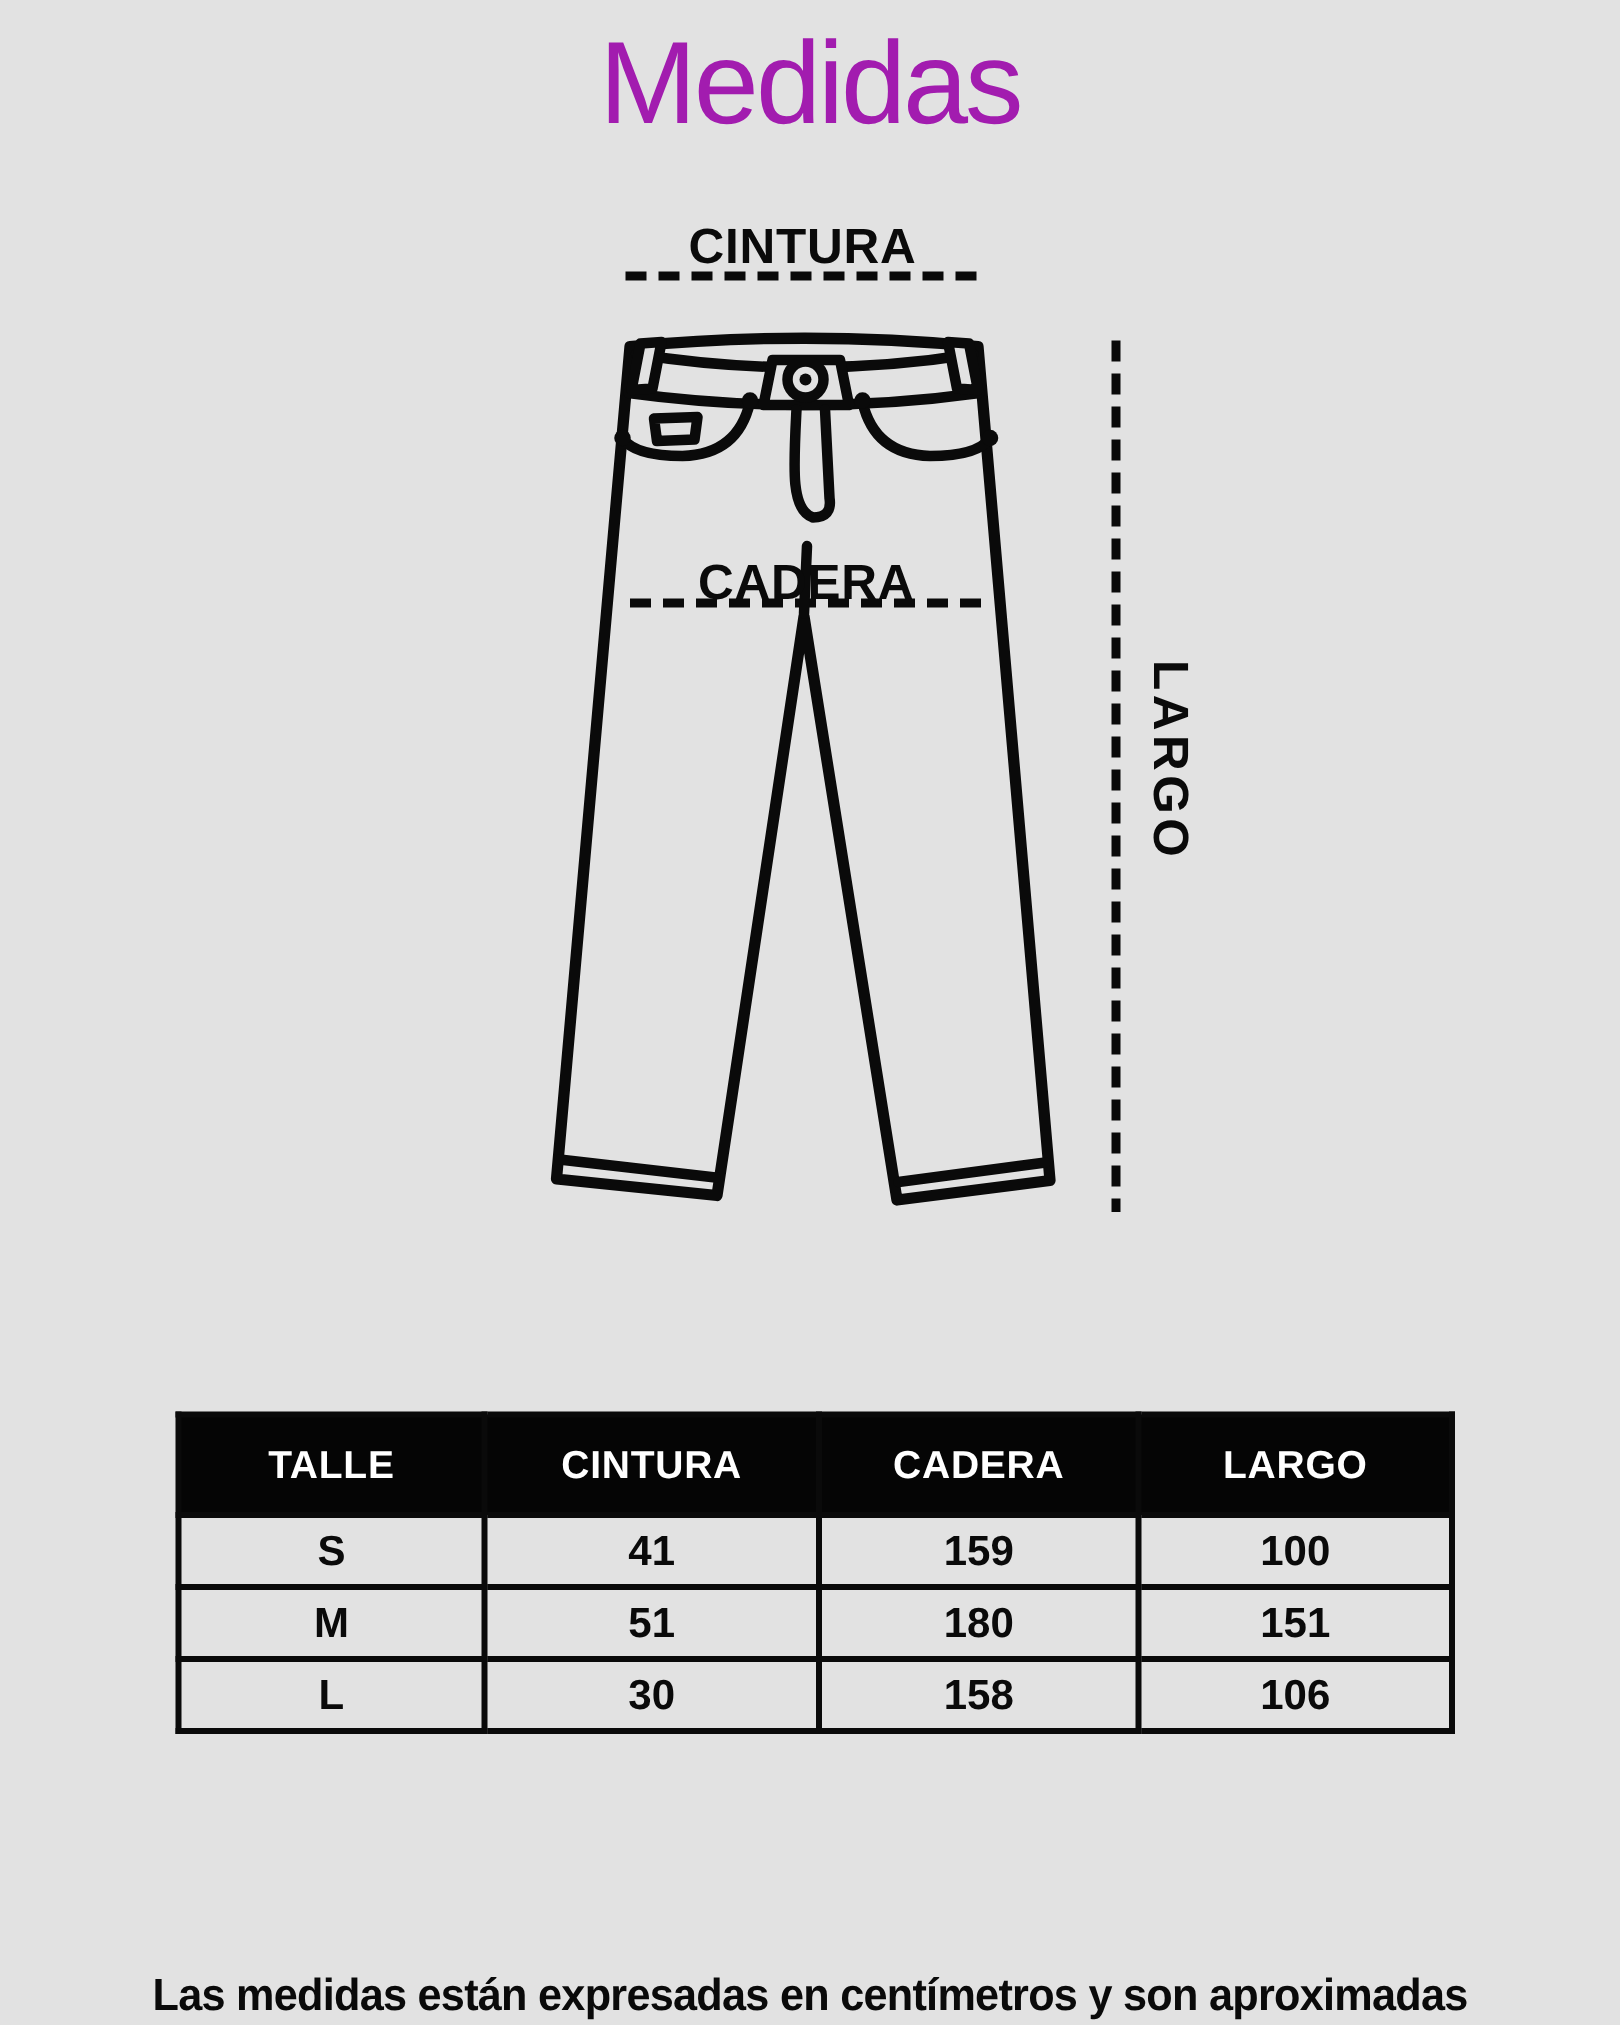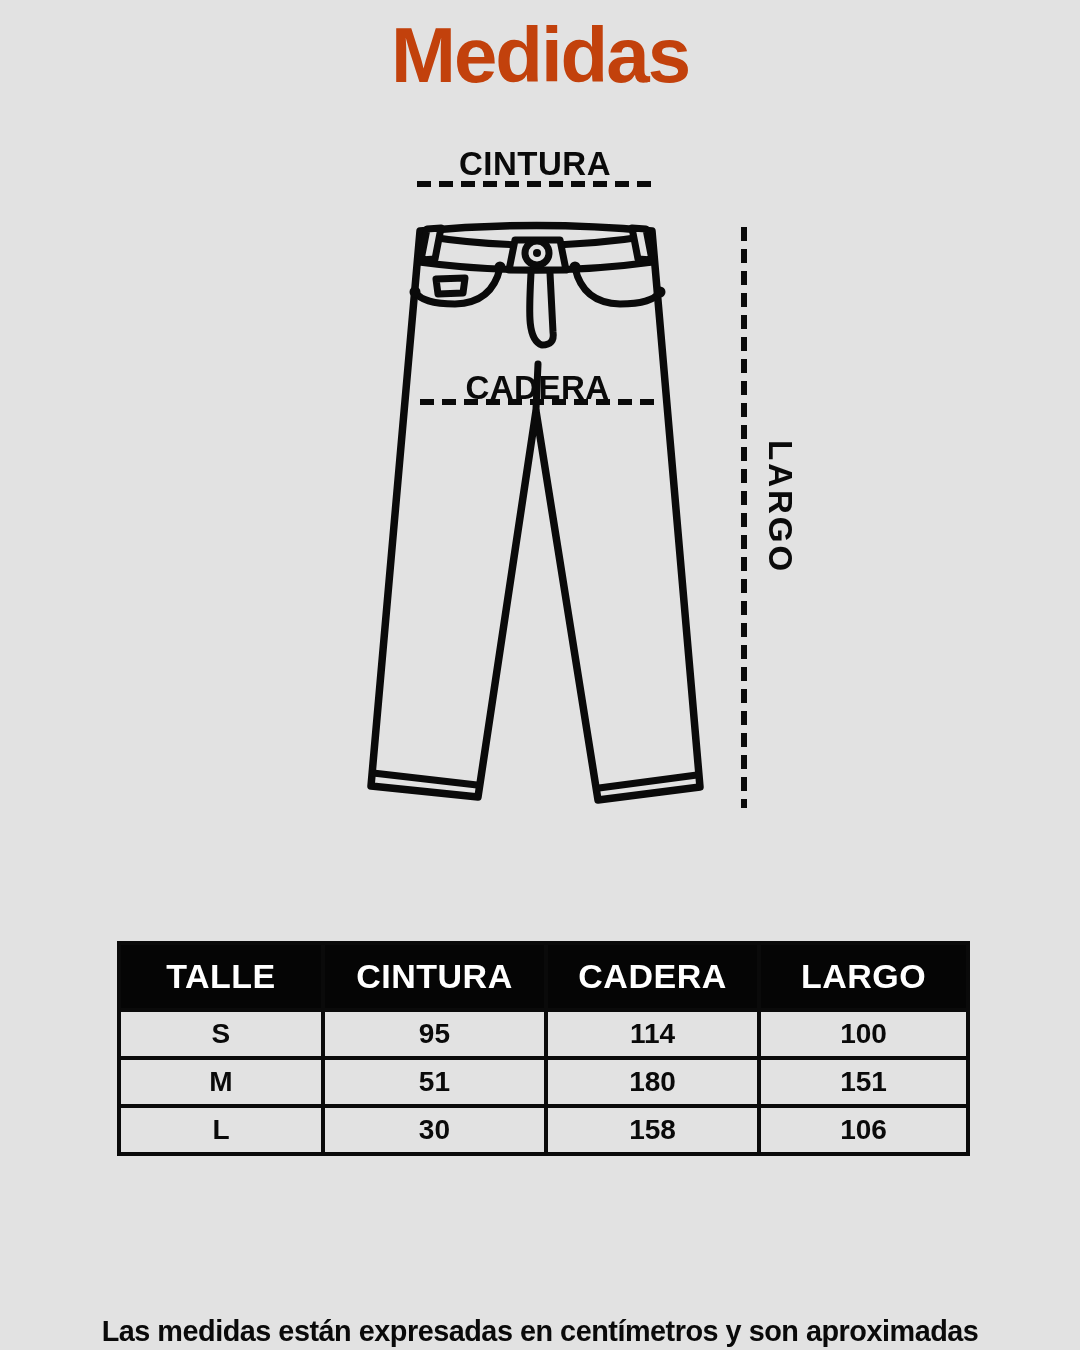--- a/index.html
+++ b/index.html
@@ -8,23 +8,23 @@
     position:relative;
     width:1080px;height:1350px;
     background:#e2e2e2;
     overflow:hidden;
     color:#0a0a0a;
   }
   .abs{position:absolute;}
   #title{
     left:0;top:10px;width:1080px;
     text-align:center;
-    font-size:78px;font-weight:700;
+    font-size:78px;font-weight:400;
     letter-spacing:-2px;
-    color:#c2410c;
+    color:#a21caf;
   }
   .measure-label{
     font-size:33px;font-weight:700;
     letter-spacing:.5px;line-height:1;
     color:#0a0a0a;white-space:nowrap;
   }
   #waist-label{left:415px;top:147px;width:240px;text-align:center;}
   #hip-label{left:420px;top:371px;width:235px;text-align:center;}
   #length-label{
     left:764px;top:440px;
@@ -43,21 +43,21 @@
     table-layout:fixed;
   }
   #size-table th,#size-table td{
     border:4px solid #0a0a0a;
     text-align:center;vertical-align:middle;
     padding:0;
   }
   #size-table thead th{
     background:#050505;color:#ffffff;
     height:63px;
-    font-size:34px;font-weight:700;letter-spacing:.5px;
+    font-size:26px;font-weight:700;letter-spacing:.5px;
   }
   #size-table tbody td{
     background:#e2e2e2;color:#0a0a0a;
     height:44px;
     font-size:28px;font-weight:700;
   }
   #footer-note{
     left:0;top:1314px;width:1080px;
     text-align:center;
     font-size:30px;font-weight:700;
@@ -126,22 +126,22 @@
       <tr>
         <th style="width:24%">TALLE</th>
         <th style="width:26.3%">CINTURA</th>
         <th style="width:25.1%">CADERA</th>
         <th style="width:24.6%">LARGO</th>
       </tr>
     </thead>
     <tbody>
       <tr>
         <td>S</td>
-        <td>95</td>
-        <td>114</td>
+        <td>41</td>
+        <td>159</td>
         <td>100</td>
       </tr>
       <tr>
         <td>M</td>
         <td>51</td>
         <td>180</td>
         <td>151</td>
       </tr>
       <tr>
         <td>L</td>

